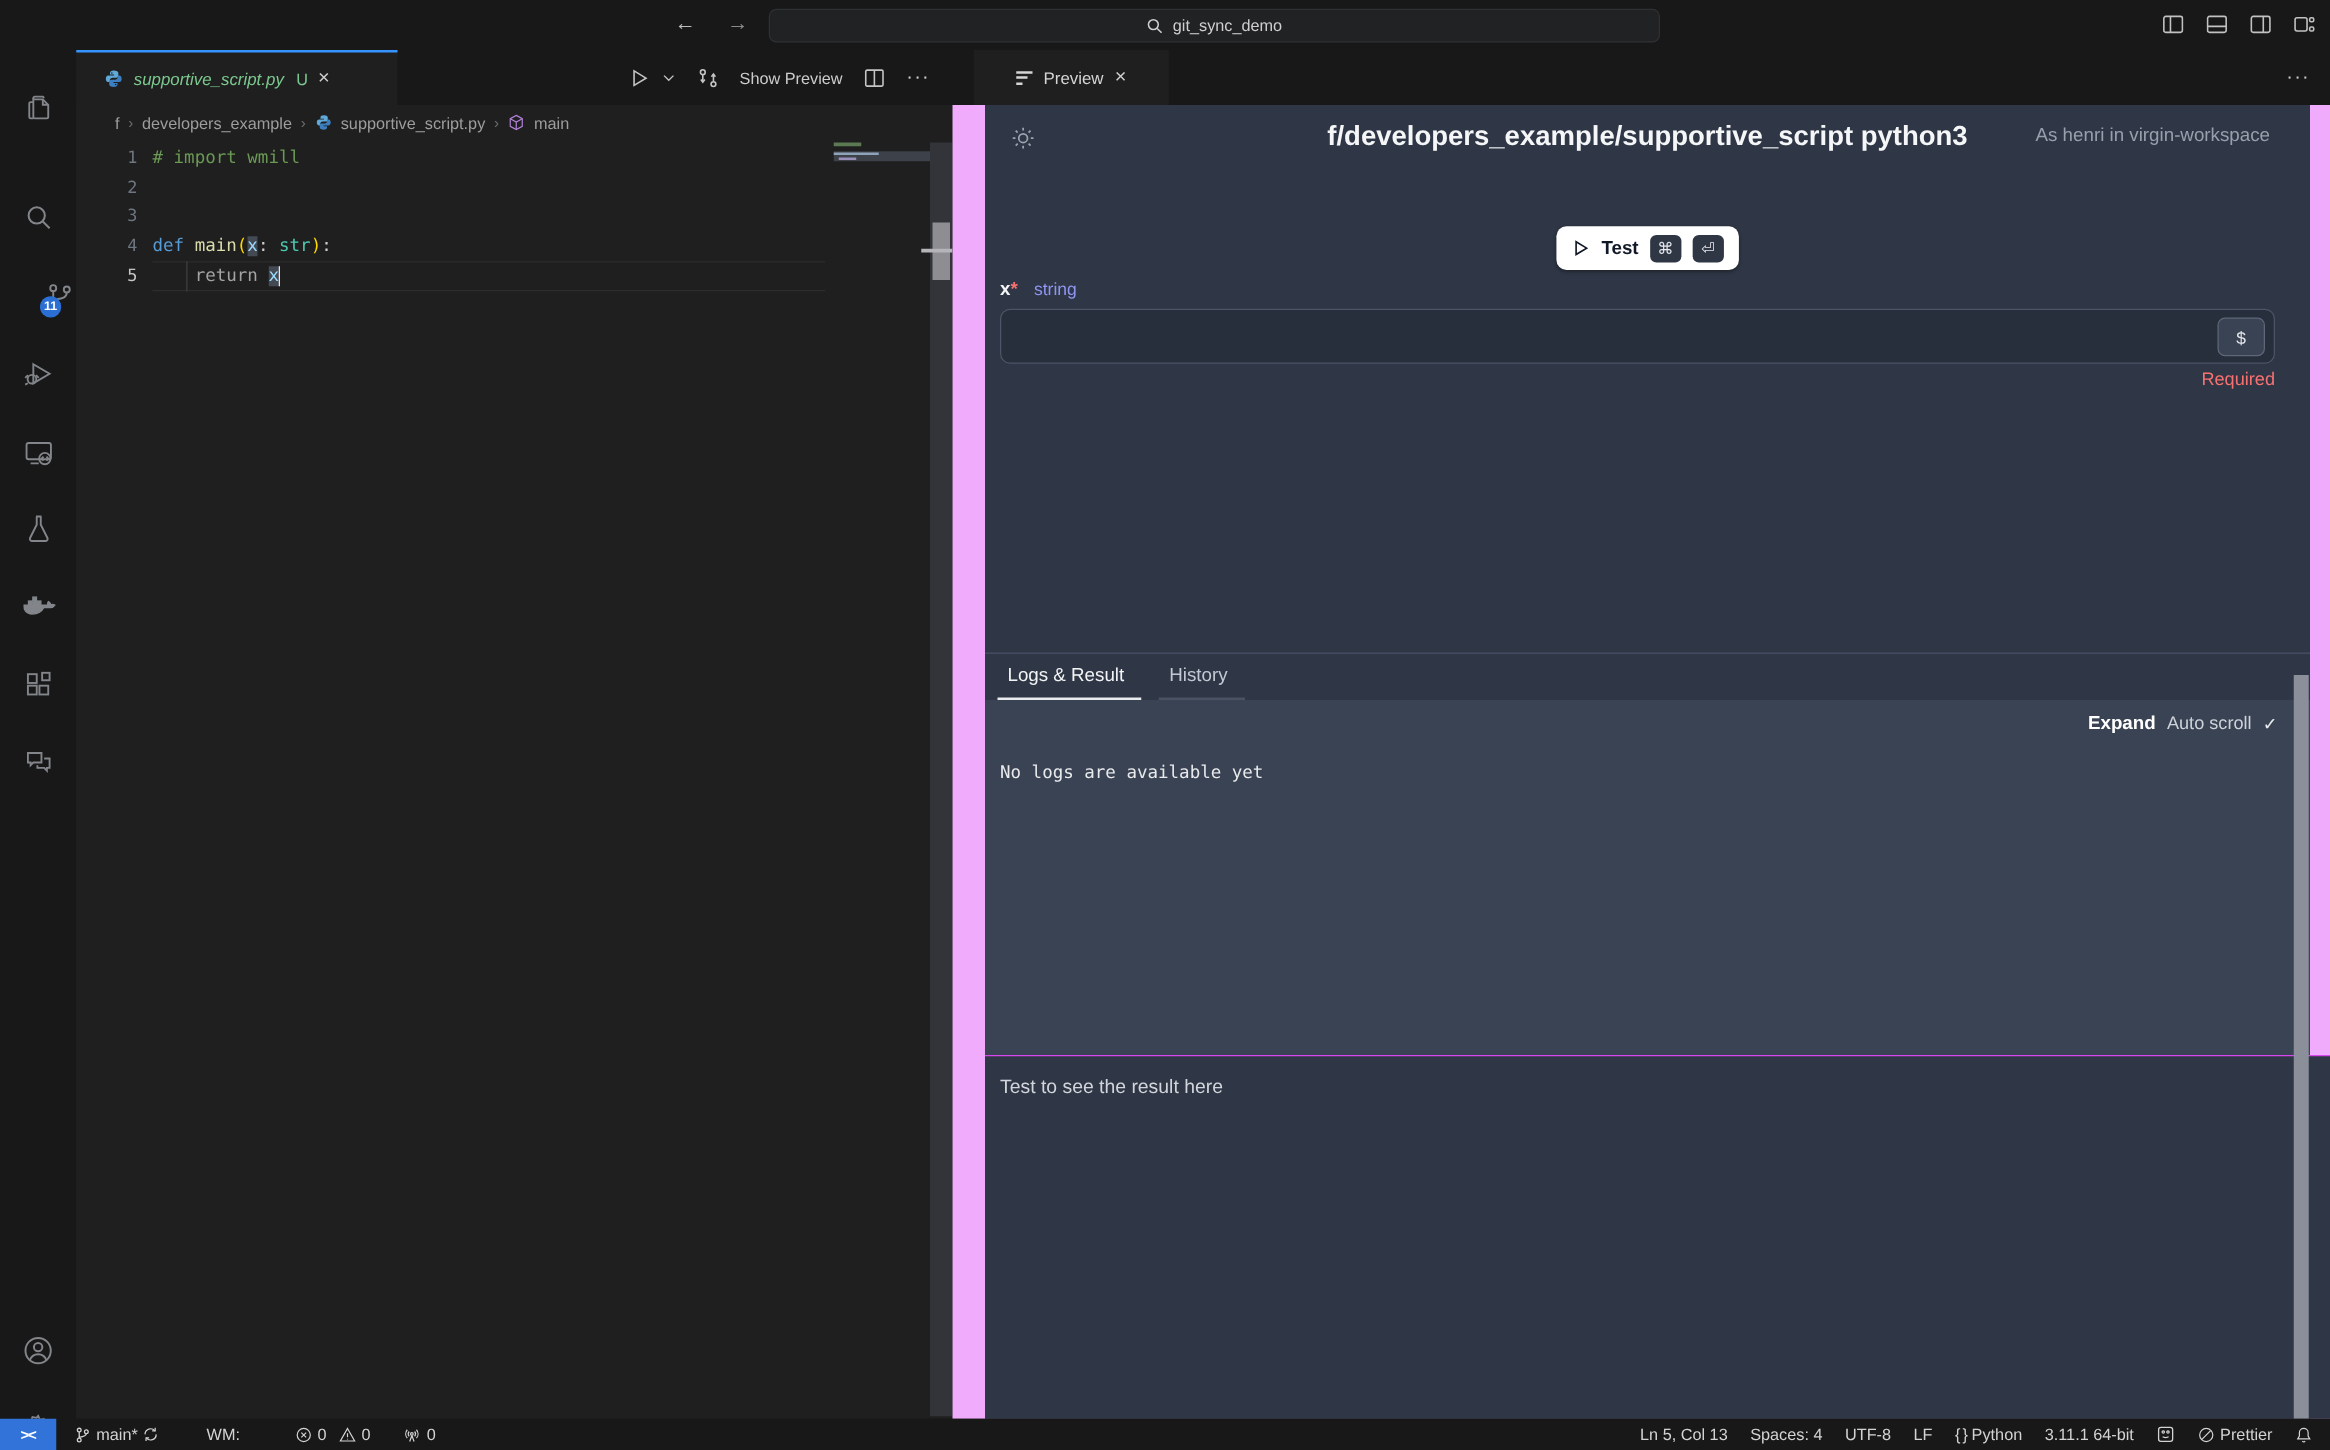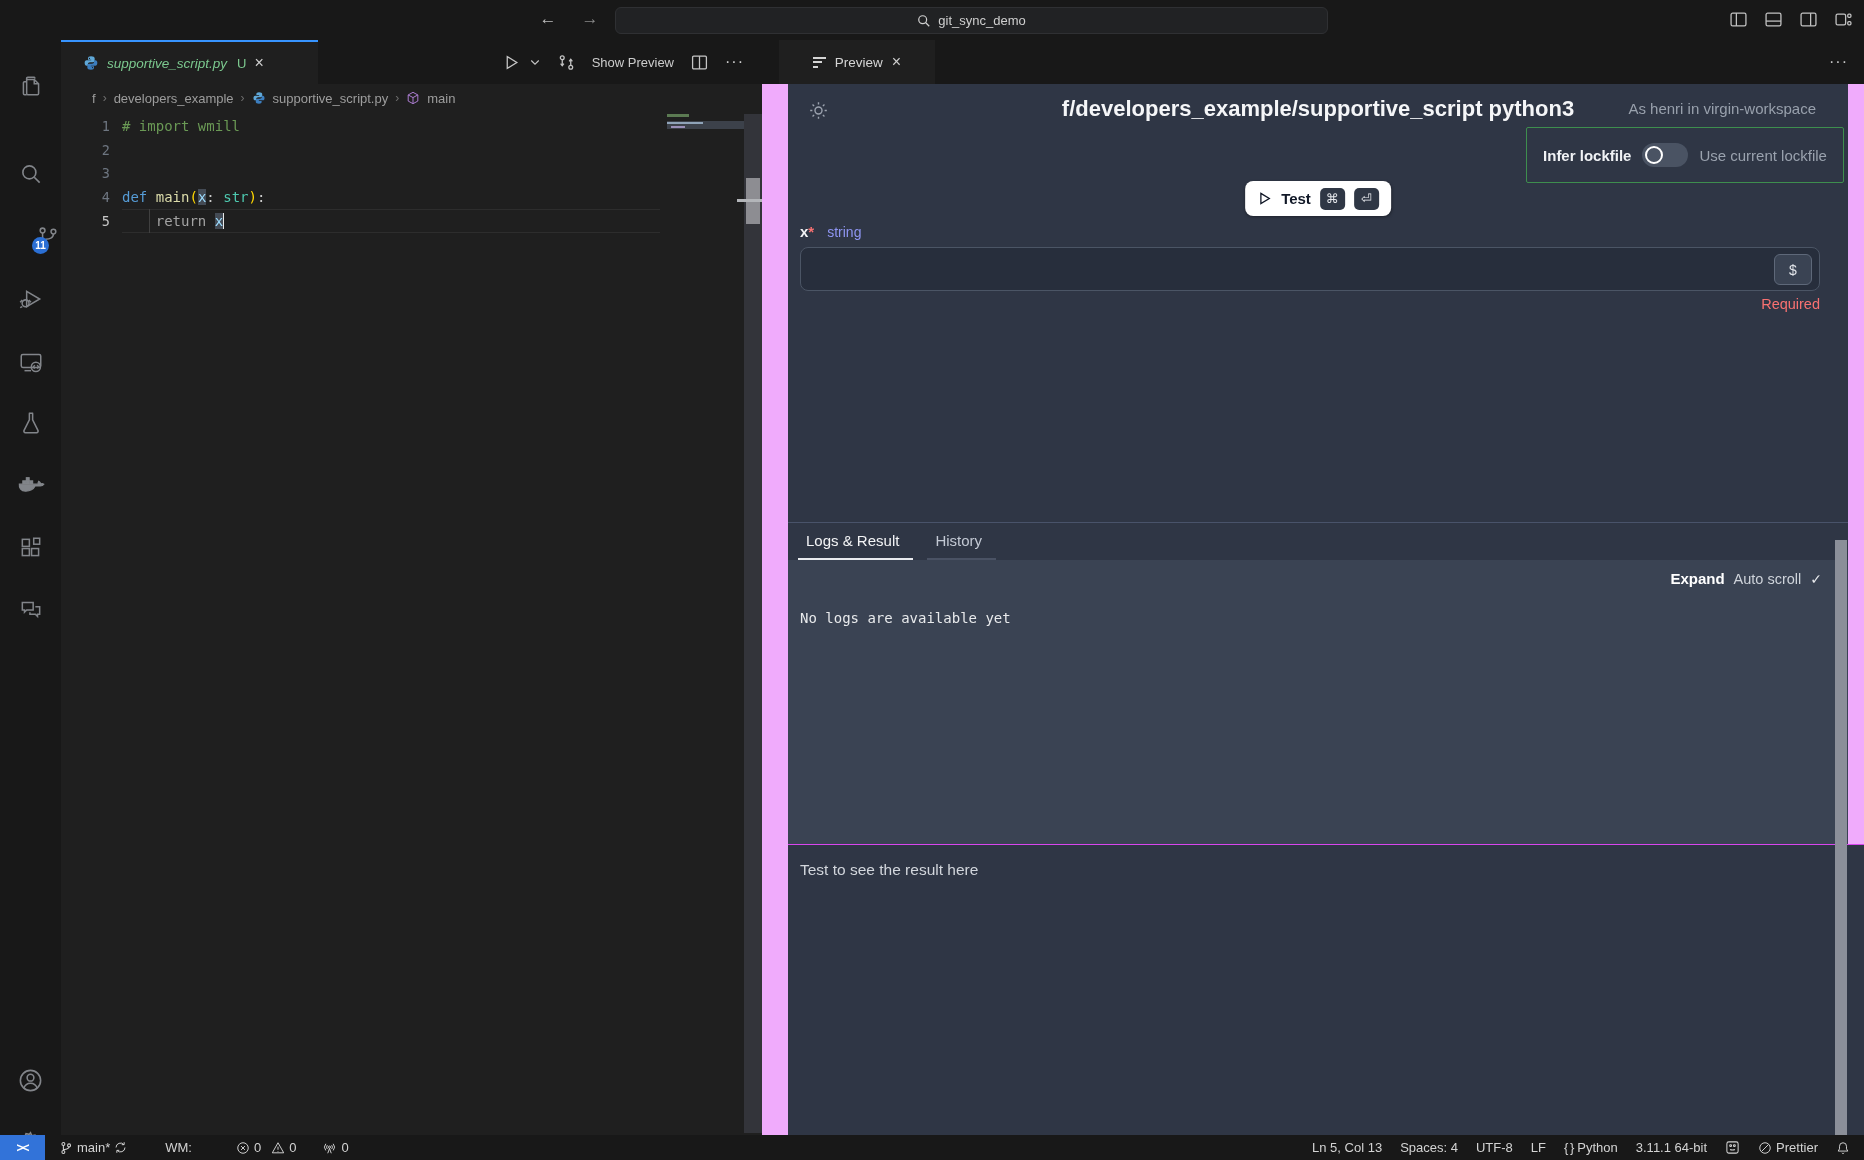--- a/index.html
+++ b/index.html
@@ -372,27 +372,20 @@
 
       <span id="wm-sun">
         <svg width="21" height="21" viewBox="0 0 24 24" fill="none" stroke="#9ca3af" stroke-width="1.6">
             <circle cx="12" cy="12" r="4"></circle>
             <path d="M12 2.5v2.5M12 19v2.5M2.5 12H5M19 12h2.5M5.2 5.2l1.8 1.8M17 17l1.8 1.8M18.8 5.2L17 7M7 17l-1.8 1.8"></path>
           </svg>
       </span>
       <div id="wm-title">f/developers_example/supportive_script python3</div>
       <div id="wm-runas">As henri in virgin-workspace</div>
 
-      <div id="lockfile-box">
-        <span class="lf-label">Infer lockfile</span>
-        <span id="lf-toggle">
-            <span class="knob"></span>
-          </span>
-        <span class="lf-use">Use current lockfile</span>
-      </div>
 
       <div id="test-btn">
         <span>
           <svg width="15" height="15" viewBox="0 0 16 16" fill="none" stroke="#111827" stroke-width="1.4">
               <path d="M4 2.5l9 5.5-9 5.5z"></path>
             </svg>
           </span>
         <span class="t-label">Test</span>
         <span class="kbd">⌘</span>
         <span class="kbd">⏎</span>

